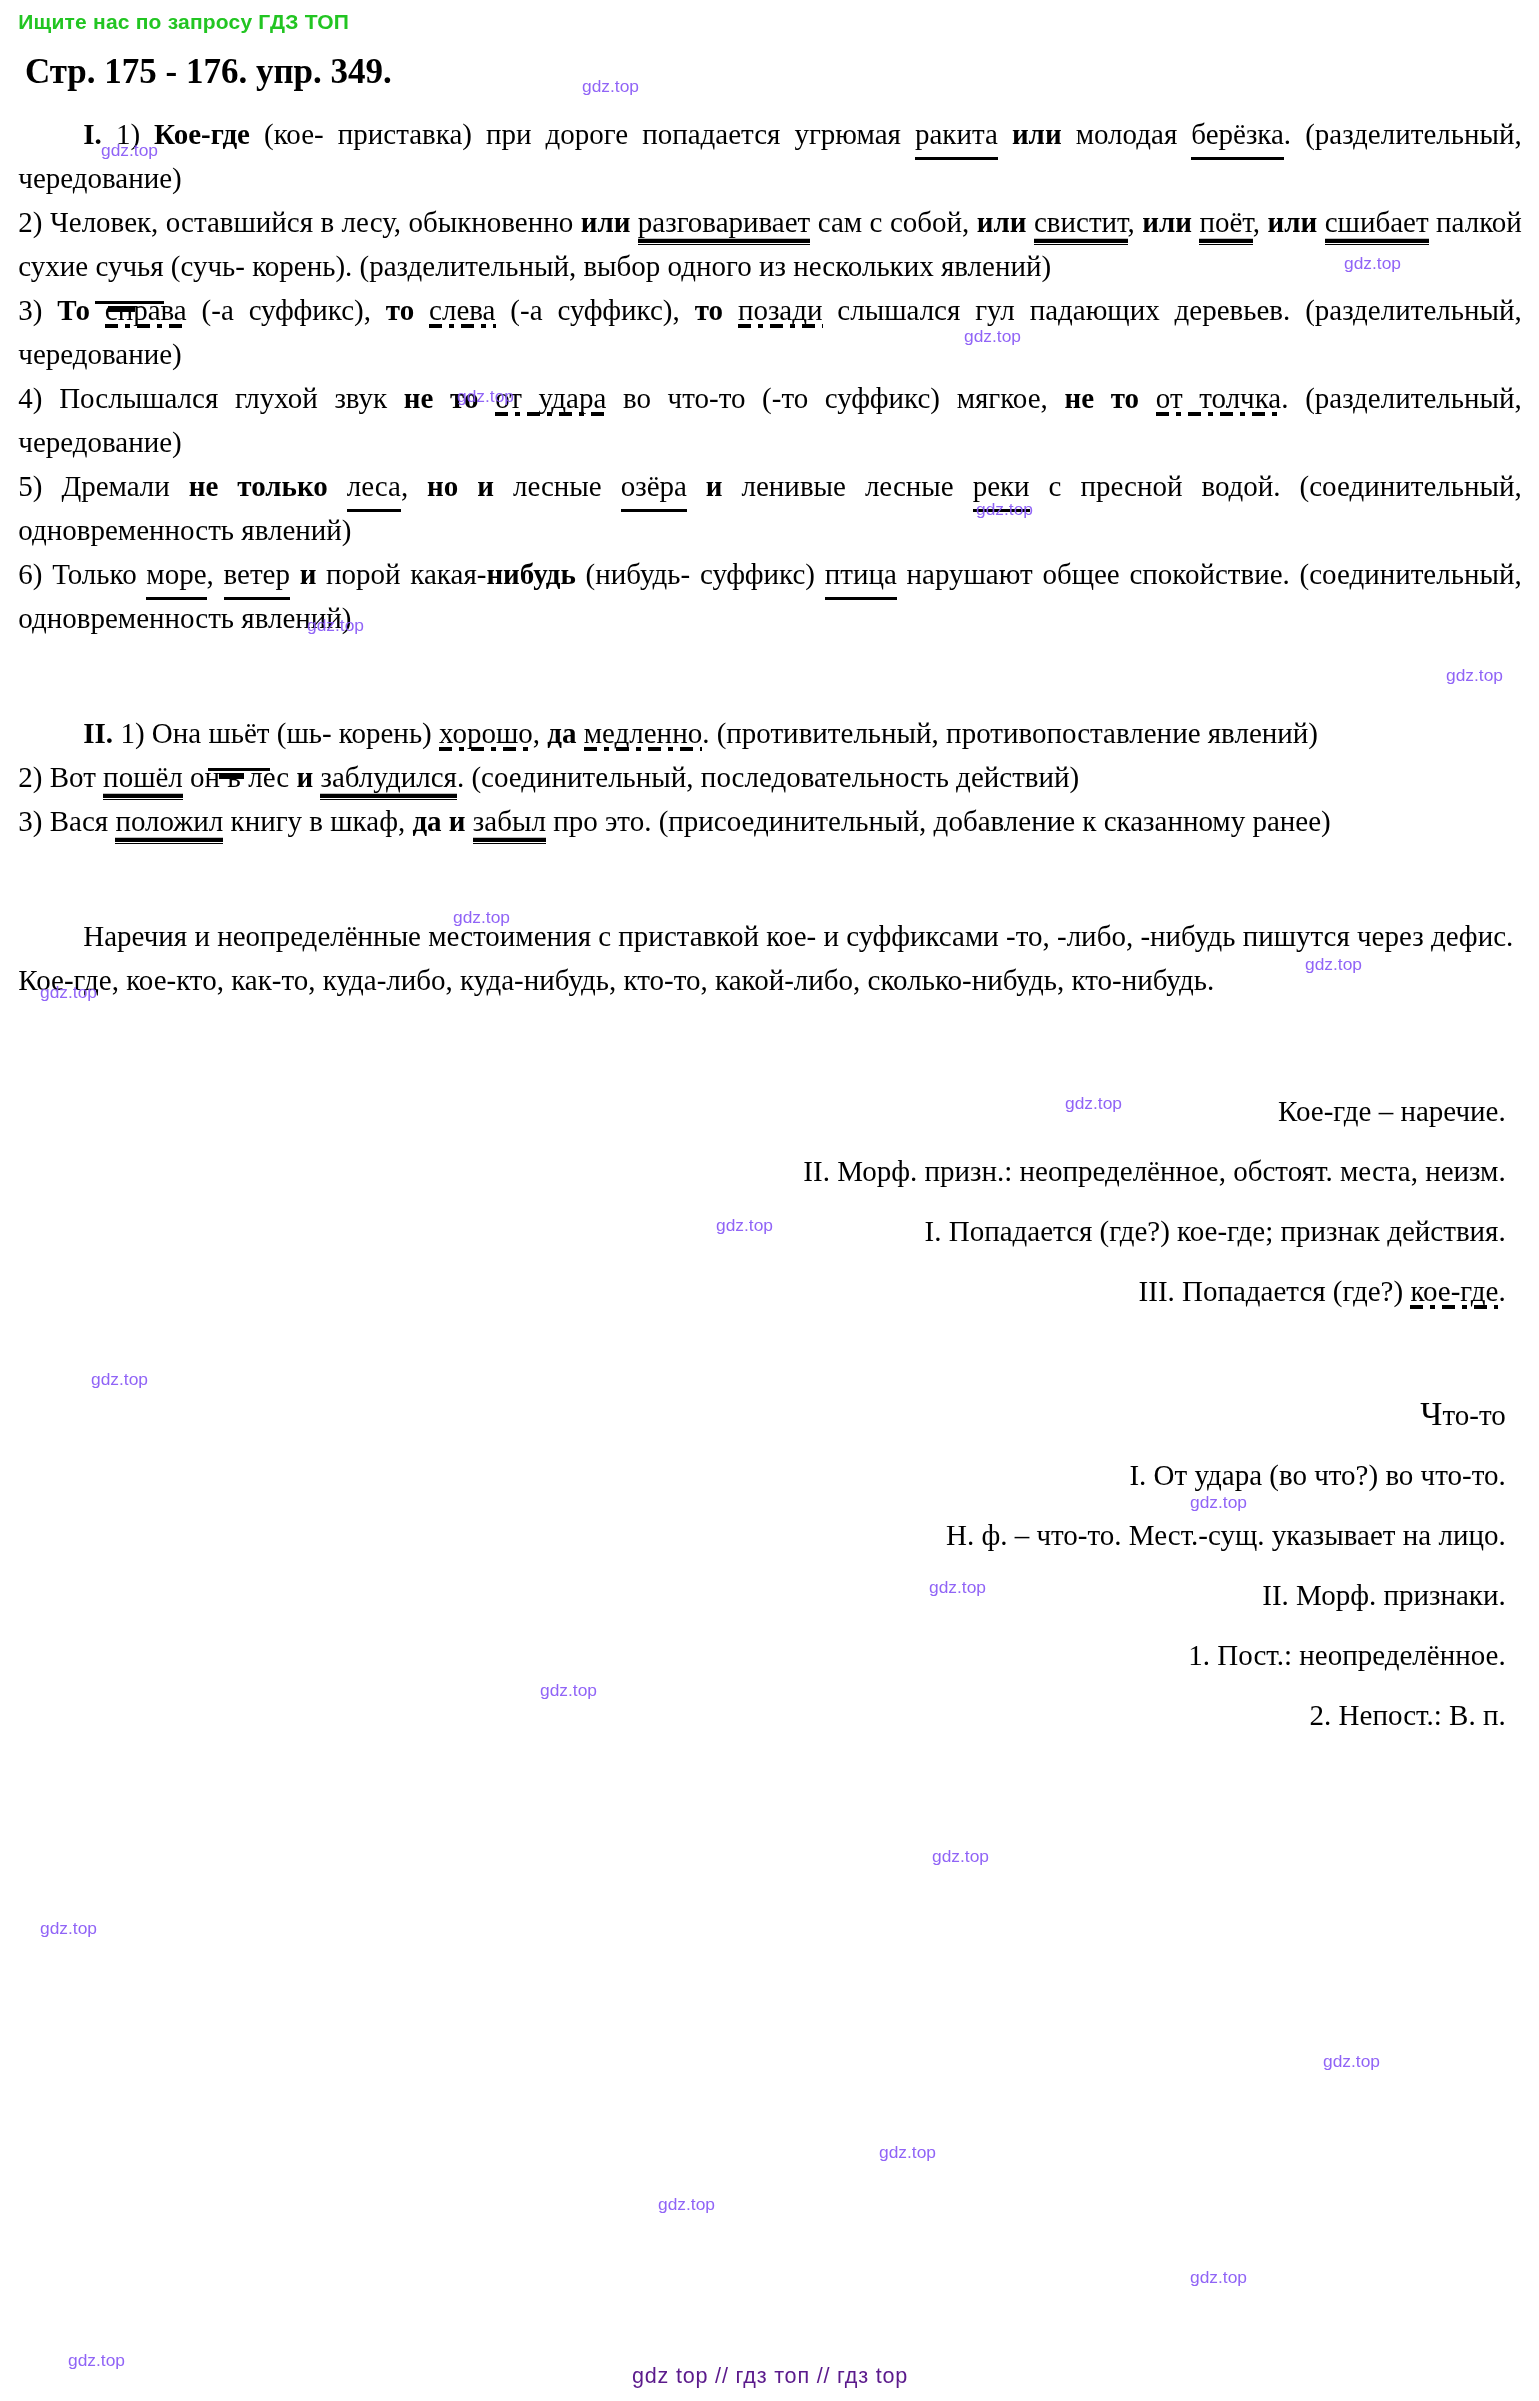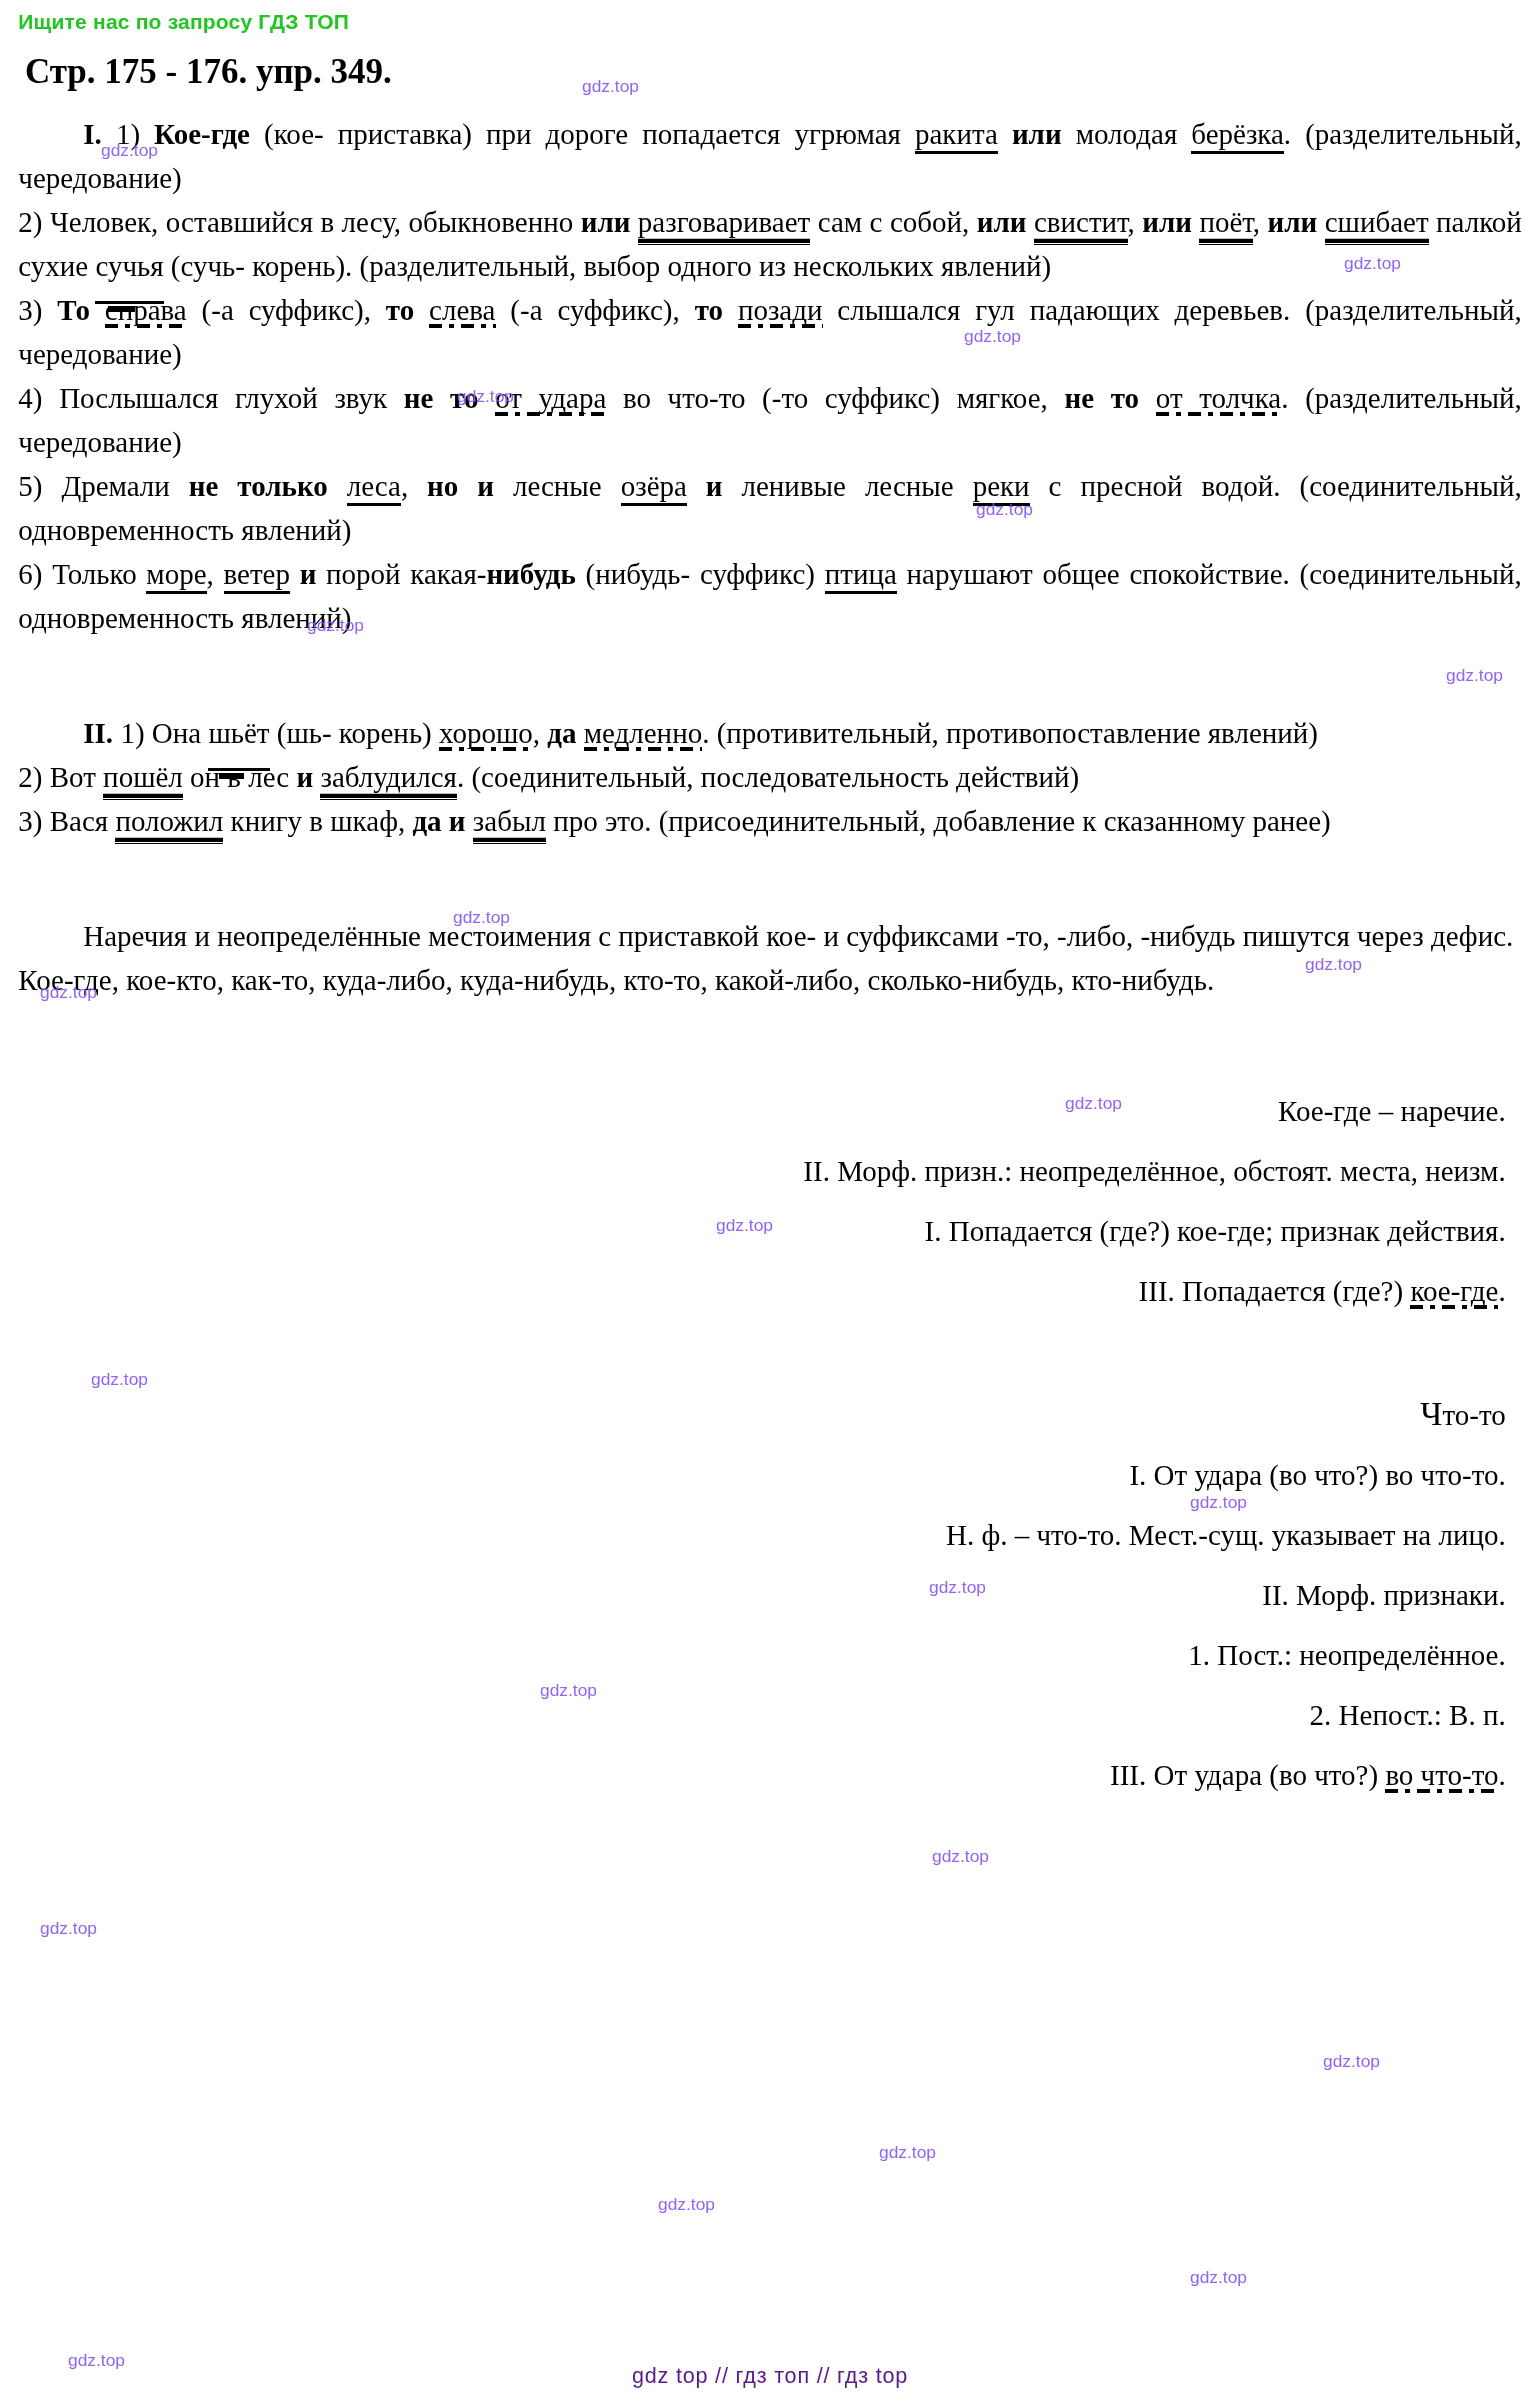--- a/index.html
+++ b/index.html
@@ -64,21 +64,21 @@
   p.left {
     margin: 16px;
     text-align: right;
   }
   .indent { display: inline-block; width: 65px; }
   .b { font-weight: 700; }
 
   
   .u-one {            
     border-bottom: 3.3px solid #000;
-    padding-bottom: 1px;
+    padding-bottom: 7px;
     font-family: Liberation Serif, serif;
   }
   .u-two {            
     border-bottom: 3.3px double #000;
     padding-bottom: 3.3px;
     box-shadow: inset 0 -10.8px 0 -7.5px #000;
   }
   .u-dd {             
     padding-bottom: 1.7px;
     background-image: linear-gradient(to right,#000 0 13.3px,transparent 13.3px 20px,#000 20px 25px,transparent 25px 32px);
@@ -228,23 +228,20 @@
         <span class="cap">Ч</span><span>то-то</span>
       </p>
       <p class="left">I. От удара (во что?) во что-то.</p>
       <p class="left">Н. ф. – что-то. Мест.-сущ. указывает на лицо.</p>
       <p class="left">II. Морф. признаки.</p>
       <p class="left">
         <span class="indent" style="width:33px"></span><span>1. Пост.: неопределённое.</span>
       </p>
       <p class="left">
         <span class="indent" style="width:33px"></span><span>2. Непост.: В. п.</span>
-      </p>
-      <p class="left">
-        <span>III. От удара (во что?) </span><span class="u-dd">во что-то</span><span>.</span>
       </p>
     </div>
 
   </div>
 
   <div class="wm" style="left:582px; top:76px;">gdz.top</div>
   <div class="wm" style="left:101px; top:140px;">gdz.top</div>
   <div class="wm" style="left:1344px; top:253px;">gdz.top</div>
   <div class="wm" style="left:964px; top:326px;">gdz.top</div>
   <div class="wm" style="left:457px; top:386px;">gdz.top</div>

